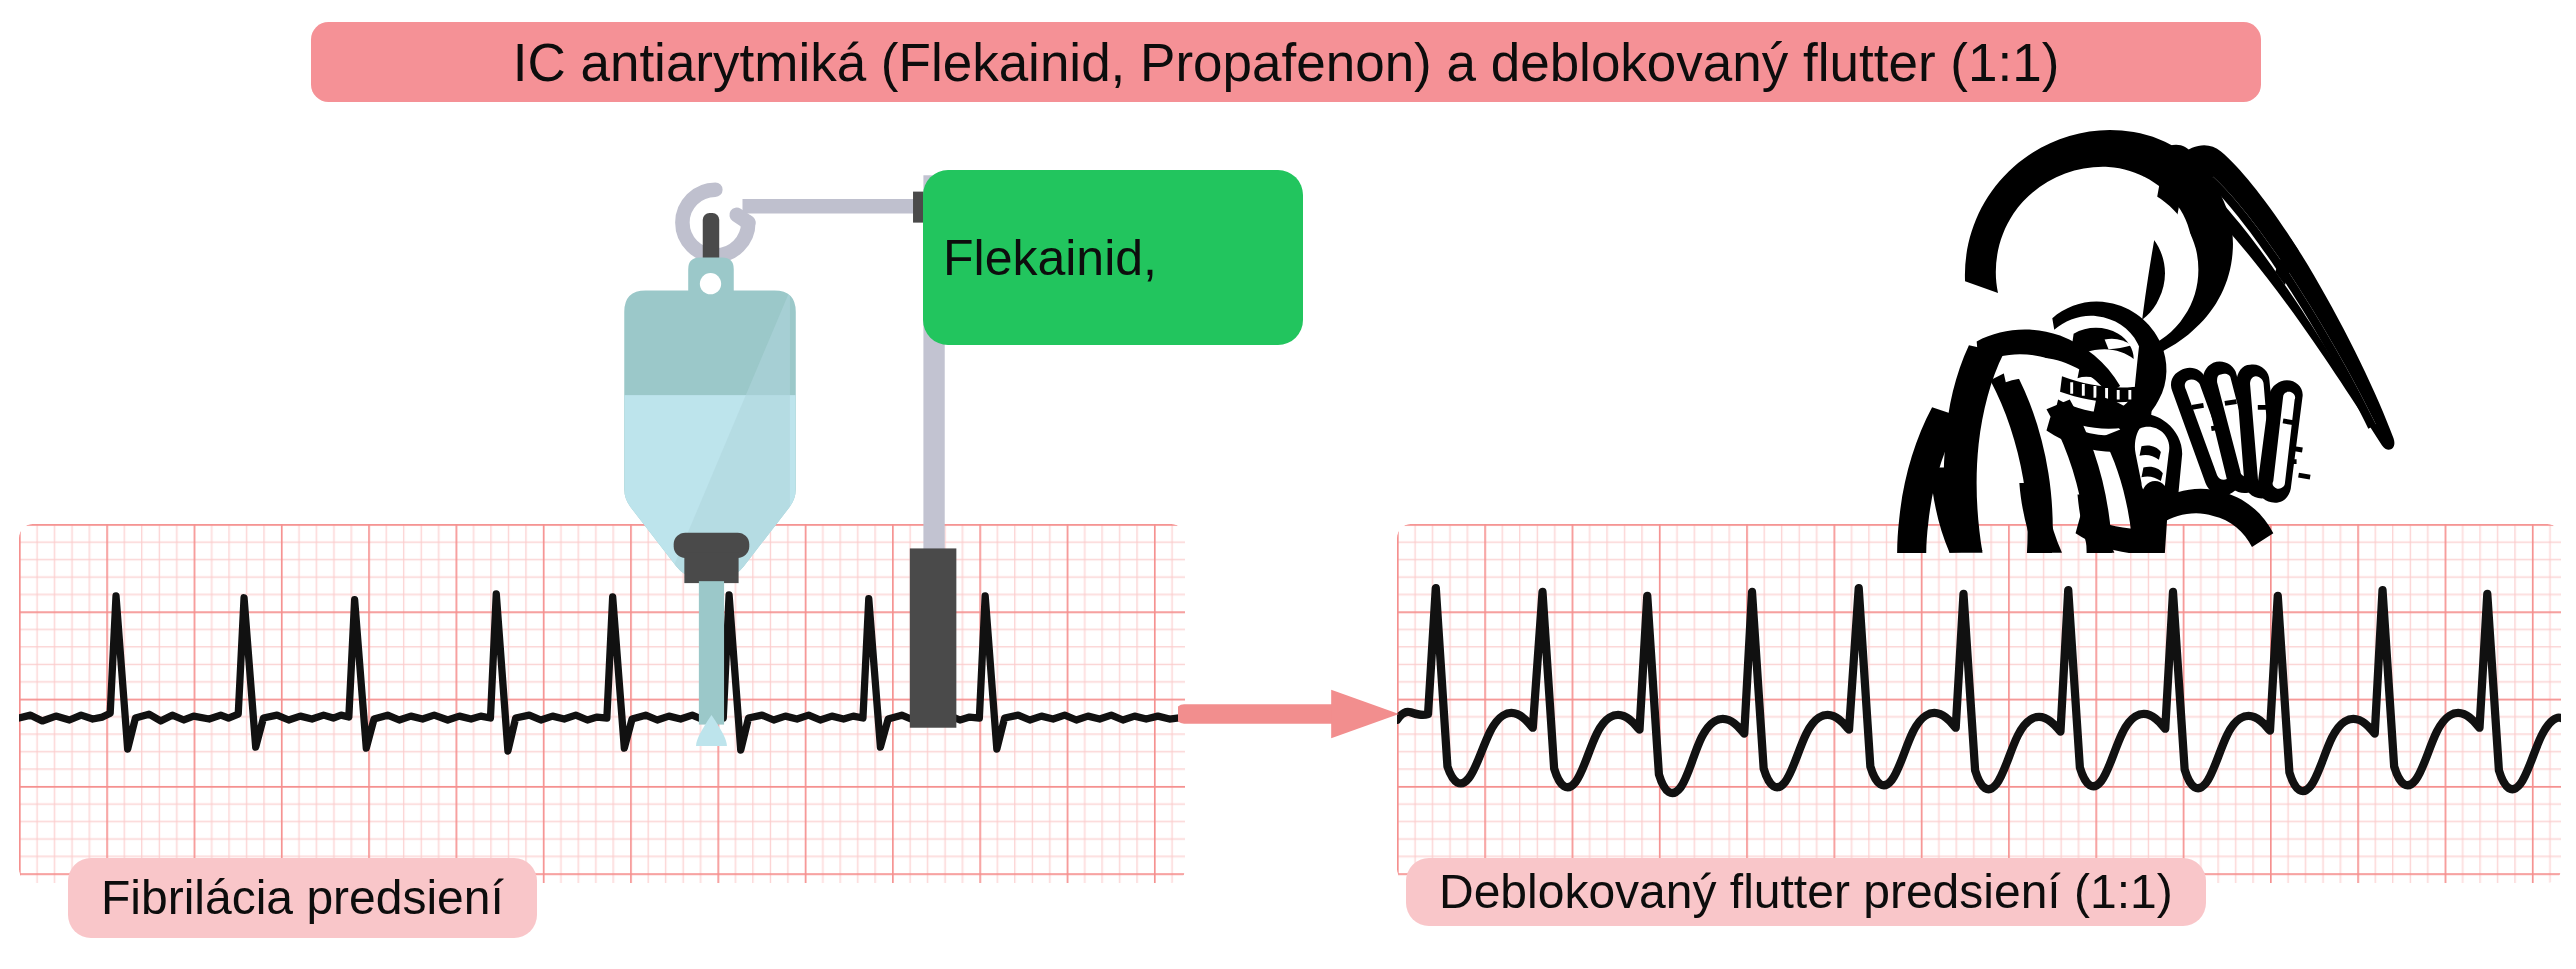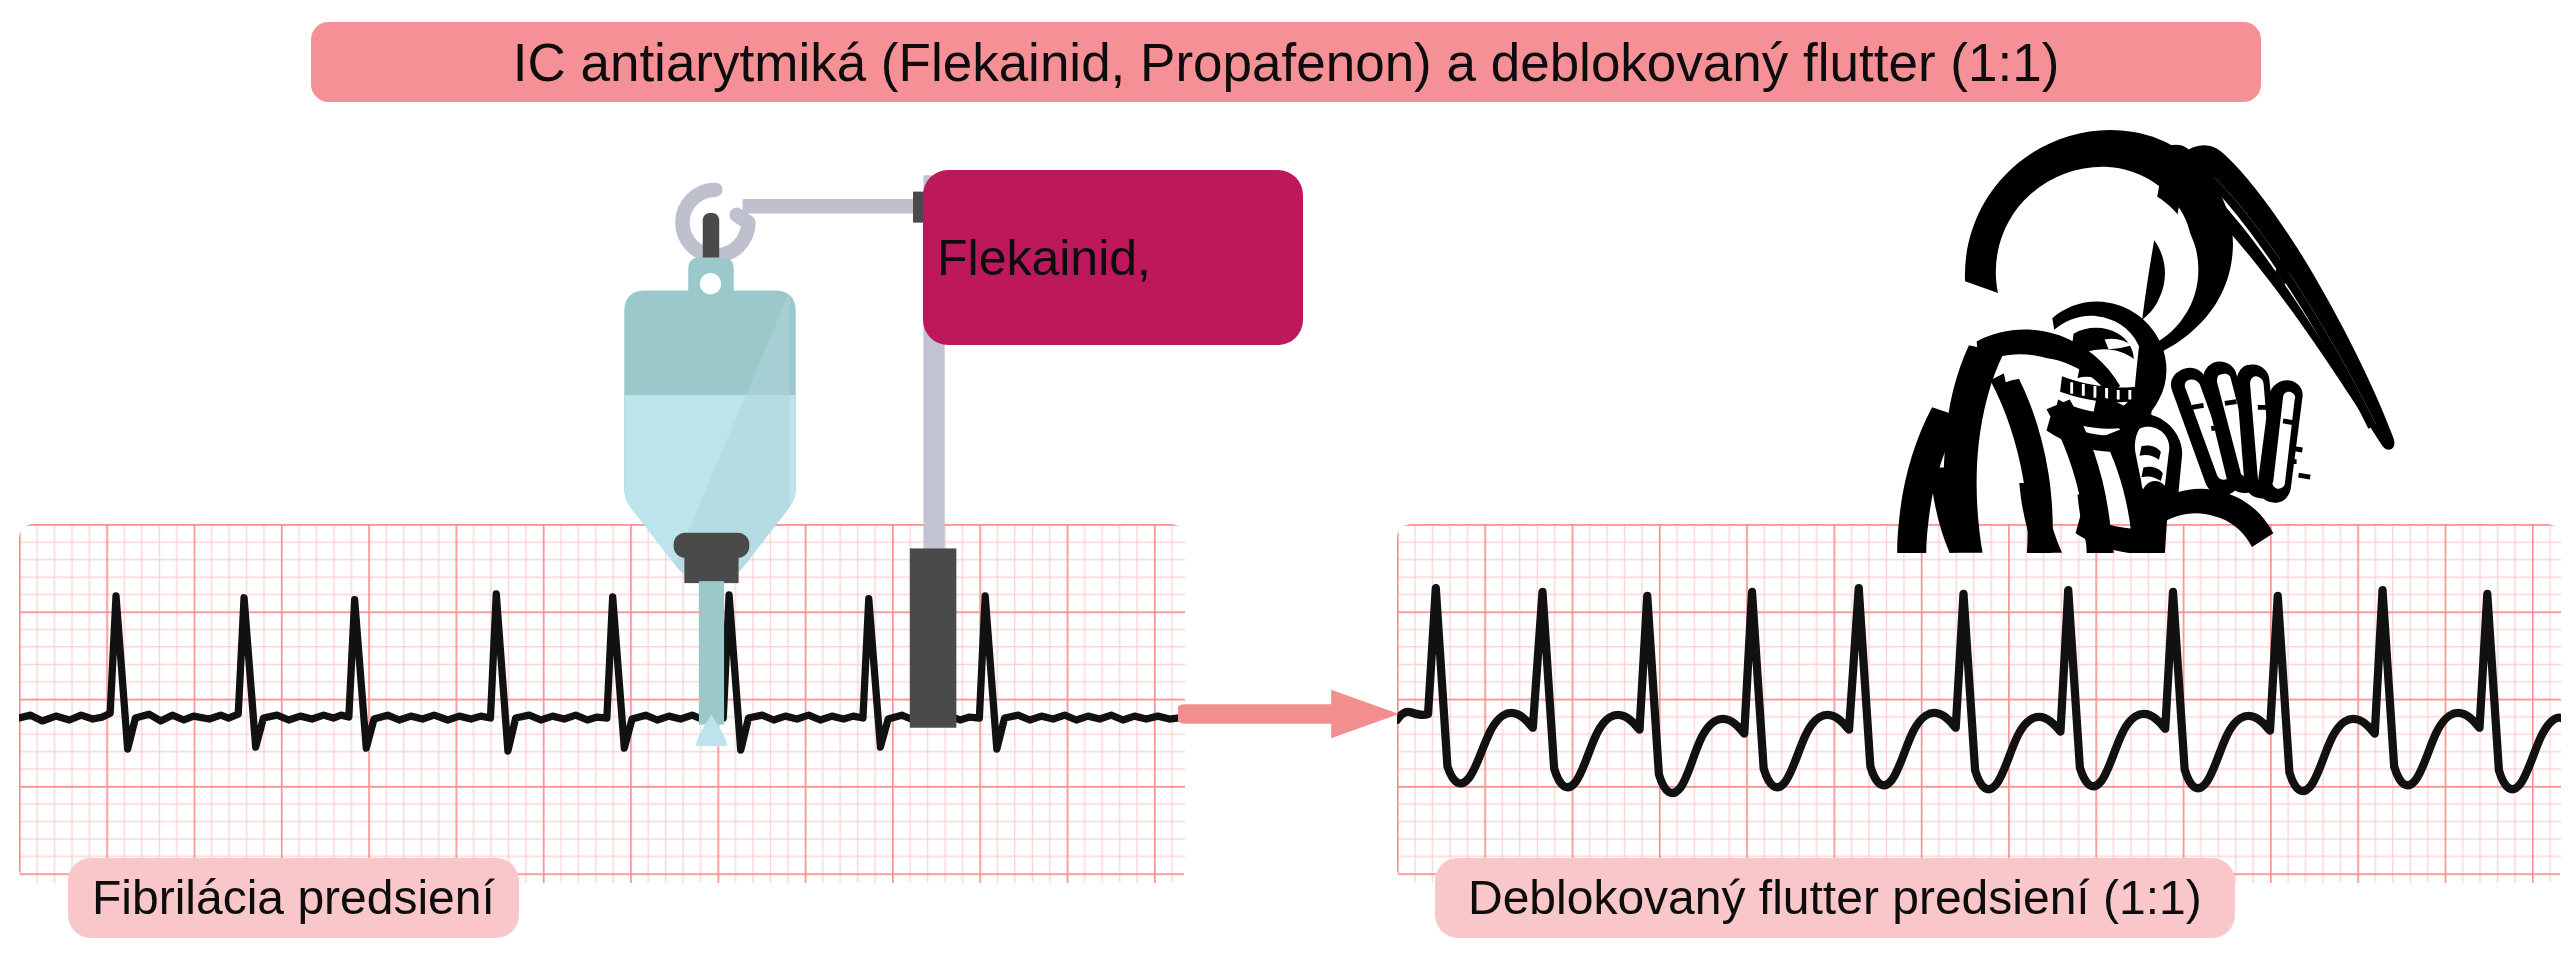--- a/index.html
+++ b/index.html
@@ -30,29 +30,29 @@
   #ecg-left{left:19.4px;top:524px;width:1166px;height:359px;}
   #ecg-right{left:1397px;top:524px;width:1164px;height:359px;}
 
   
   .caption-pill{
     background:#F9C6C9;border-radius:23px;
     display:flex;align-items:center;box-sizing:border-box;
   }
   .caption-pill .txt{font-size:48px;color:#0d0d0d;line-height:1;white-space:nowrap;}
 
-  #caption-left{left:68px;top:858px;height:80px;padding:0 24px;}
-  #caption-right{left:1435px;top:858px;height:80px;padding:0 33px;}
+  #caption-left{left:68px;top:858px;height:80px;padding:0 33px;}
+  #caption-right{left:1406px;top:858px;height:68px;padding:0 33px;}
 
   
   #drug-label{
     left:923px;top:170px;width:380px;height:175px;
-    background:#be185d;border-radius:25px;
+    background:#22c55e;border-radius:25px;
     display:flex;flex-direction:column;justify-content:center;
-    box-sizing:border-box;padding:0 14px;
+    box-sizing:border-box;padding:0 20px;
   }
   #drug-label .ln{font-size:50px;color:#0d0d0d;line-height:1.28;white-space:nowrap;}
 
   
   #iv-bag-group{left:601px;top:145px;width:407px;height:601px;}
   #pump-group{left:873px;top:175px;width:126px;height:553px;}
   #reaper-group{left:1872px;top:126px;width:601px;height:427px;}
   #arrow-group{left:1178px;top:684px;width:228px;height:60px;}
 </style>
 </head>

